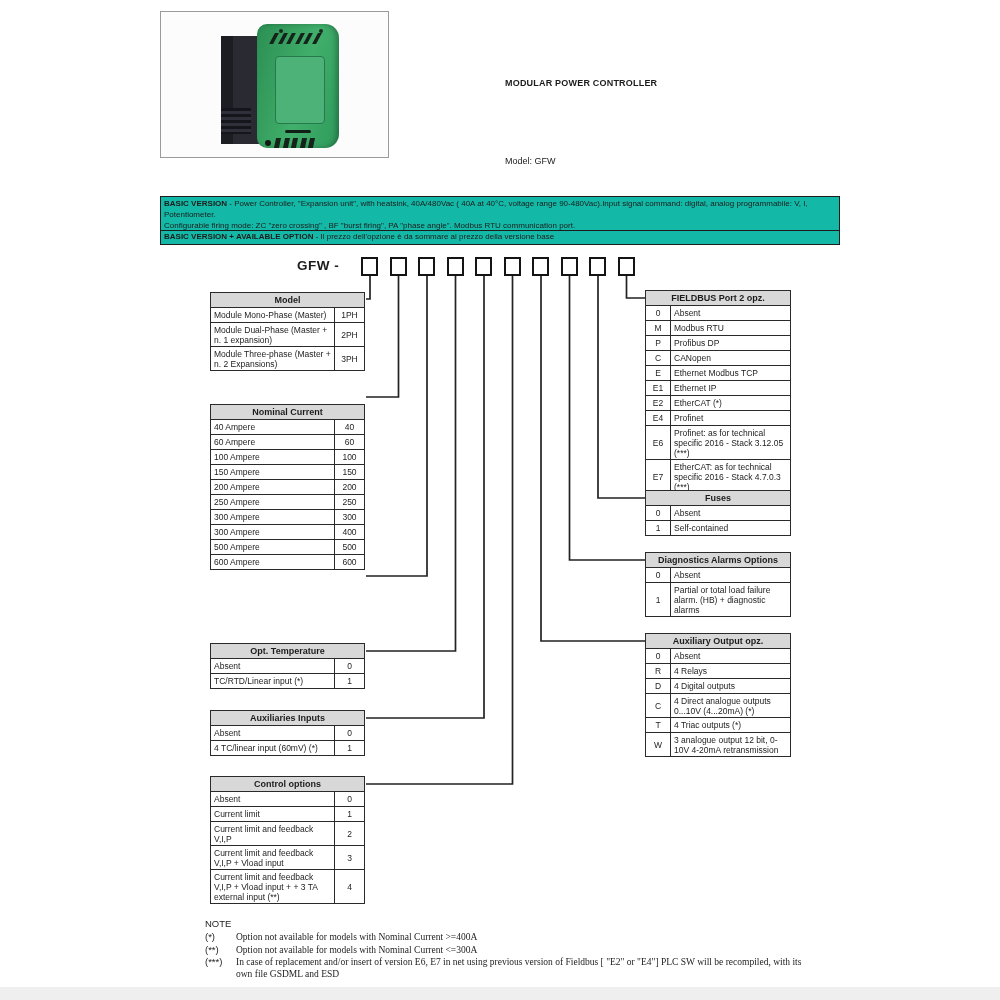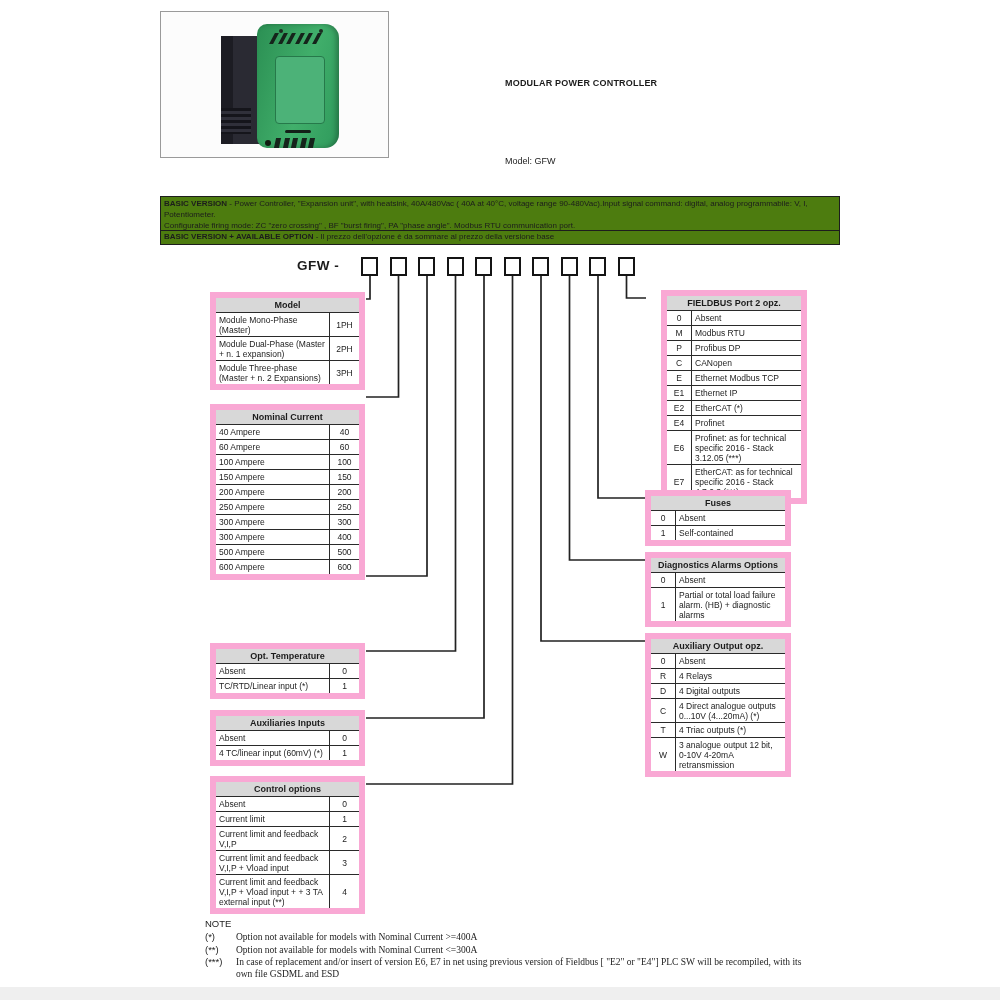--- a/index.html
+++ b/index.html
@@ -23,44 +23,44 @@
   .vent-bottom{position:absolute;left:18px;top:114px;display:flex;gap:4px;}
   .vent-bottom span{width:4.5px;height:10px;background:#15241b;transform:skewX(-12deg);display:block;}
   .dev-dot{position:absolute;left:8px;top:116px;width:6px;height:6px;border-radius:50%;background:#101a10;}
   .screw{position:absolute;width:4px;height:4px;border-radius:50%;background:#1c2b21;top:5px;}
   .screw.s1{left:22px;} .screw.s2{left:62px;}
 
   #prod-title{position:absolute;left:505px;top:78px;font-size:9px;font-weight:700;letter-spacing:.2px;}
   #prod-model{position:absolute;left:505px;top:156px;font-size:9px;}
 
   .banner{position:absolute;left:160px;border:1px solid #1d1d1d;padding:2px 3px;
-      font-size:8px;line-height:1.35;width:672px;background:#4d7c0f;}
+      font-size:8px;line-height:1.35;width:672px;background:#14b8a6;}
   #banner-basic{top:196px;}
   #banner-option{top:230px;padding:1px 3px;}
   .banner b{font-weight:700;}
 
   #gfw-label{position:absolute;left:297px;top:258px;font-size:13.5px;font-weight:700;letter-spacing:.5px;}
   #code-boxes{position:absolute;left:361px;top:257px;display:flex;gap:11.5px;z-index:2;}
   .code-box{width:13px;height:15px;border:2px solid #141414;background:#fff;}
 
   #connectors{position:absolute;left:0;top:0;width:1000px;height:1000px;z-index:1;pointer-events:none;}
 
   .otable-wrap{position:absolute;z-index:2;background:#fff;}
   #t-model   {left:210px;top:292px;width:155px;}
   #t-current {left:210px;top:404px;width:155px;}
   #t-voltage {left:210px;top:568px;width:155px;}
   #t-temp    {left:210px;top:643px;width:155px;}
   #t-auxin   {left:210px;top:710px;width:155px;}
   #t-control {left:210px;top:776px;width:155px;}
-  #t-fieldbus{left:645px;top:290px;width:146px;margin-left:16px;}
+  #t-fieldbus{left:645px;top:290px;width:146px;}
   #t-fuses   {left:645px;top:490px;width:146px;}
   #t-diag    {left:645px;top:552px;width:146px;}
   #t-auxout  {left:645px;top:633px;width:146px;}
 
-  table.ot{border-collapse:collapse;width:100%;border:6px solid #f9a8d4;}
+  table.ot{border-collapse:collapse;width:100%;border:1px solid #f9a8d4;}
   table.ot td{border:1px solid #2a2a2a;vertical-align:middle;}
   td.hdr{background:#d8d8d8;font-weight:700;text-align:center;font-size:9px;height:12px;padding:1px 2px;}
   td.lab{font-size:8.5px;padding:1.5px 3px;line-height:1.18;height:11px;}
   td.code{font-size:8.5px;text-align:center;padding:1px 2px;}
   .side-right td.code{width:25px;}
   .side-left  td.code{width:20px;}
 
   #notes{position:absolute;left:205px;top:918px;width:600px;font-size:9.5px;line-height:1.3;}
   #notes .note-title{margin-bottom:1px;}
   .note-row{display:flex;}

